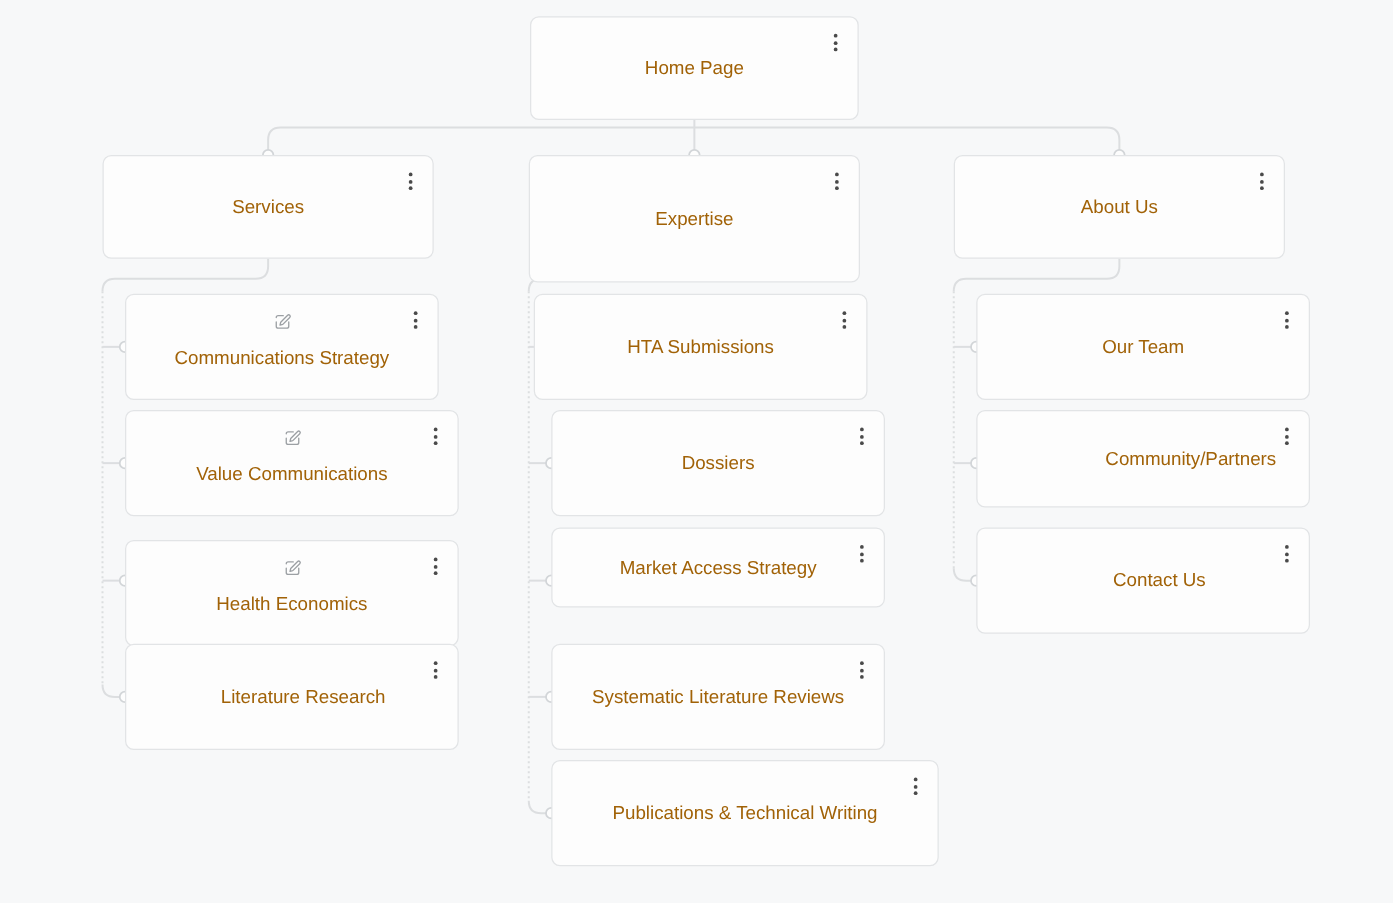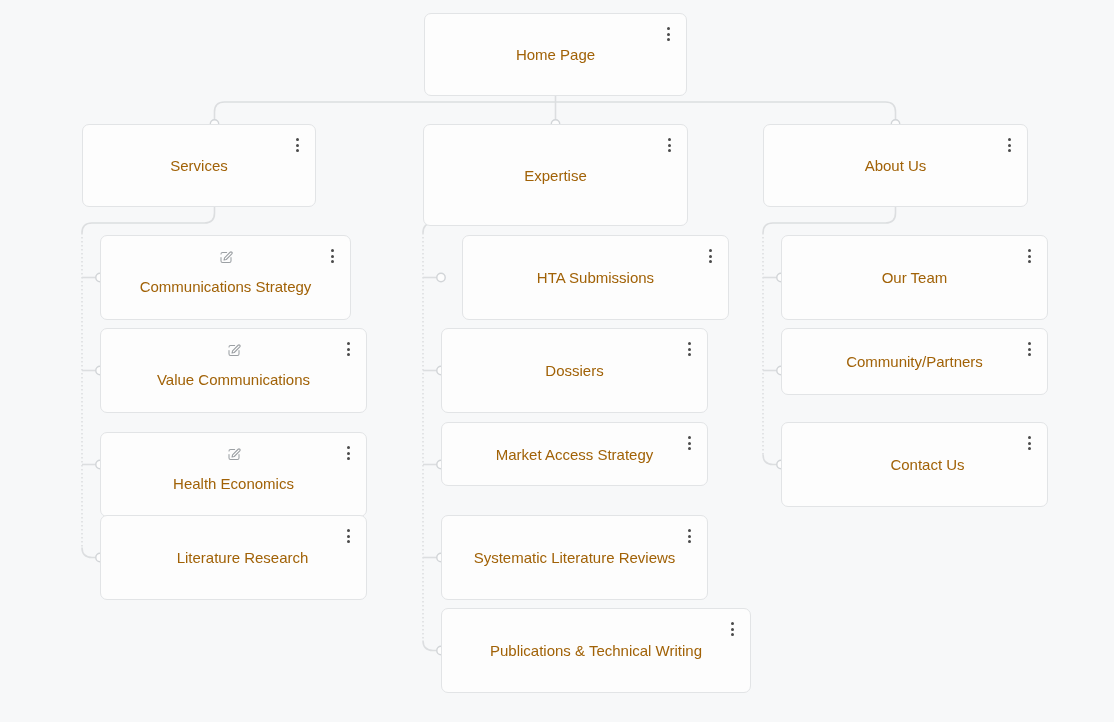--- a/index.html
+++ b/index.html
@@ -139,21 +139,21 @@
     </svg>
   <div id="nodes">
       <div class="node" style="left: 424px; top: 13px; width: 263px; height: 83px;">
         <div class="node-label">Home Page</div>
         <div class="kebab">
           <i></i>
           <i></i>
           <i></i>
         </div>
       </div>
-      <div class="node" style="left: 82px; top: 124px; width: 234px; height: 83px;">
+      <div class="node" style="left: 82px; top: 124px; width: 265px; height: 83px;">
         <div class="node-label">Services</div>
         <div class="kebab">
           <i></i>
           <i></i>
           <i></i>
         </div>
       </div>
       <div class="node has-edit" style="left: 100px; top: 235px; width: 251px; height: 85px;">
         <span class="edit-icon">
           <svg viewBox="0 0 24 24" fill="none" stroke="currentColor" stroke-width="1.7" stroke-linecap="round" stroke-linejoin="round">
@@ -208,21 +208,21 @@
         </div>
       </div>
       <div class="node" style="left: 423px; top: 124px; width: 265px; height: 102px;">
         <div class="node-label">Expertise</div>
         <div class="kebab">
           <i></i>
           <i></i>
           <i></i>
         </div>
       </div>
-      <div class="node" style="left: 462px; top: 235px; width: 267px; height: 85px;">
+      <div class="node" style="left: 427px; top: 235px; width: 267px; height: 85px;">
         <div class="node-label">HTA Submissions</div>
         <div class="kebab">
           <i></i>
           <i></i>
           <i></i>
         </div>
       </div>
       <div class="node" style="left: 441px; top: 328px; width: 267px; height: 85px;">
         <div class="node-label">Dossiers</div>
         <div class="kebab">
@@ -264,21 +264,21 @@
         </div>
       </div>
       <div class="node" style="left: 781px; top: 235px; width: 267px; height: 85px;">
         <div class="node-label">Our Team</div>
         <div class="kebab">
           <i></i>
           <i></i>
           <i></i>
         </div>
       </div>
-      <div class="node" style="left: 781px; top: 328px; width: 267px; height: 67px;">
+      <div class="node" style="left: 781px; top: 328px; width: 267px; height: 78px; justify-content: flex-end;">
         <div class="node-label">Community/Partners</div>
         <div class="kebab">
           <i></i>
           <i></i>
           <i></i>
         </div>
       </div>
       <div class="node" style="left: 781px; top: 422px; width: 267px; height: 85px; padding-left: 26px;">
         <div class="node-label">Contact Us</div>
         <div class="kebab">

